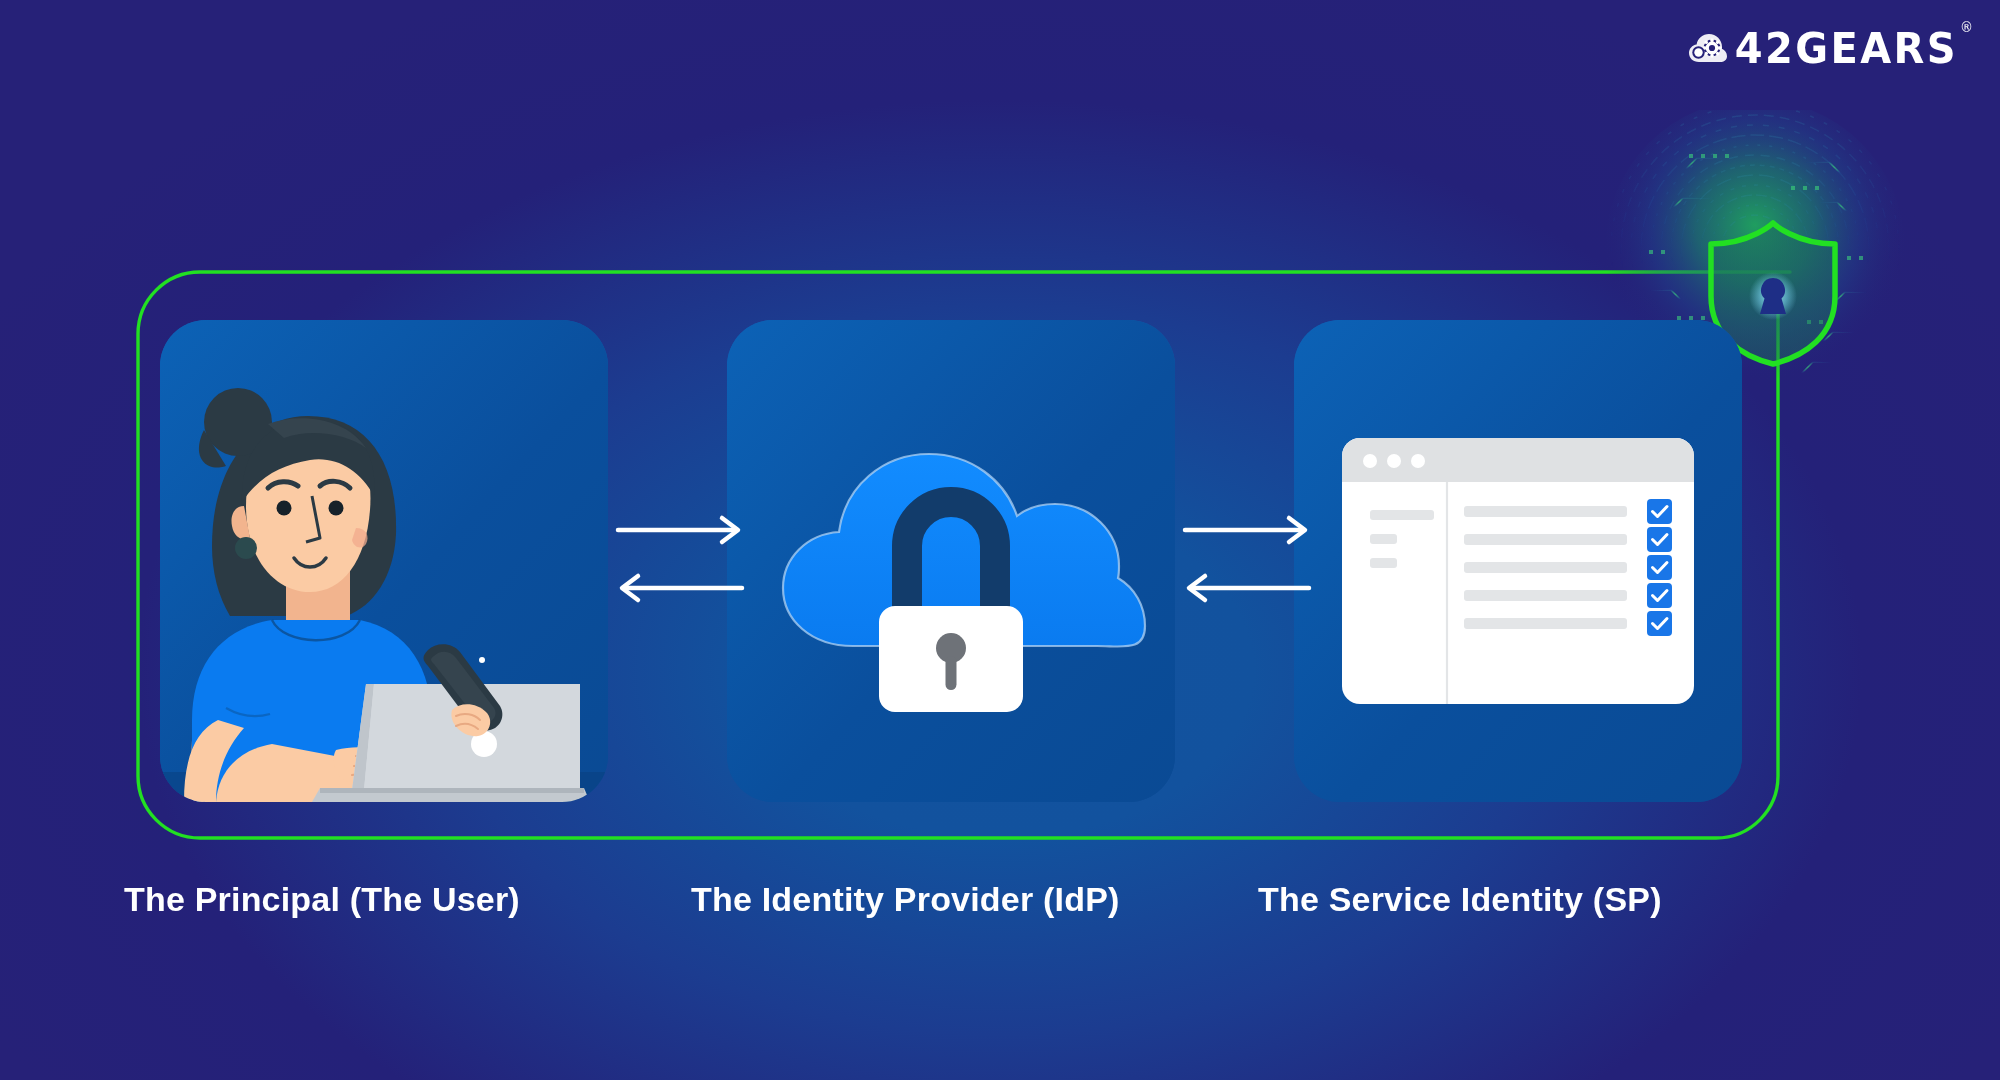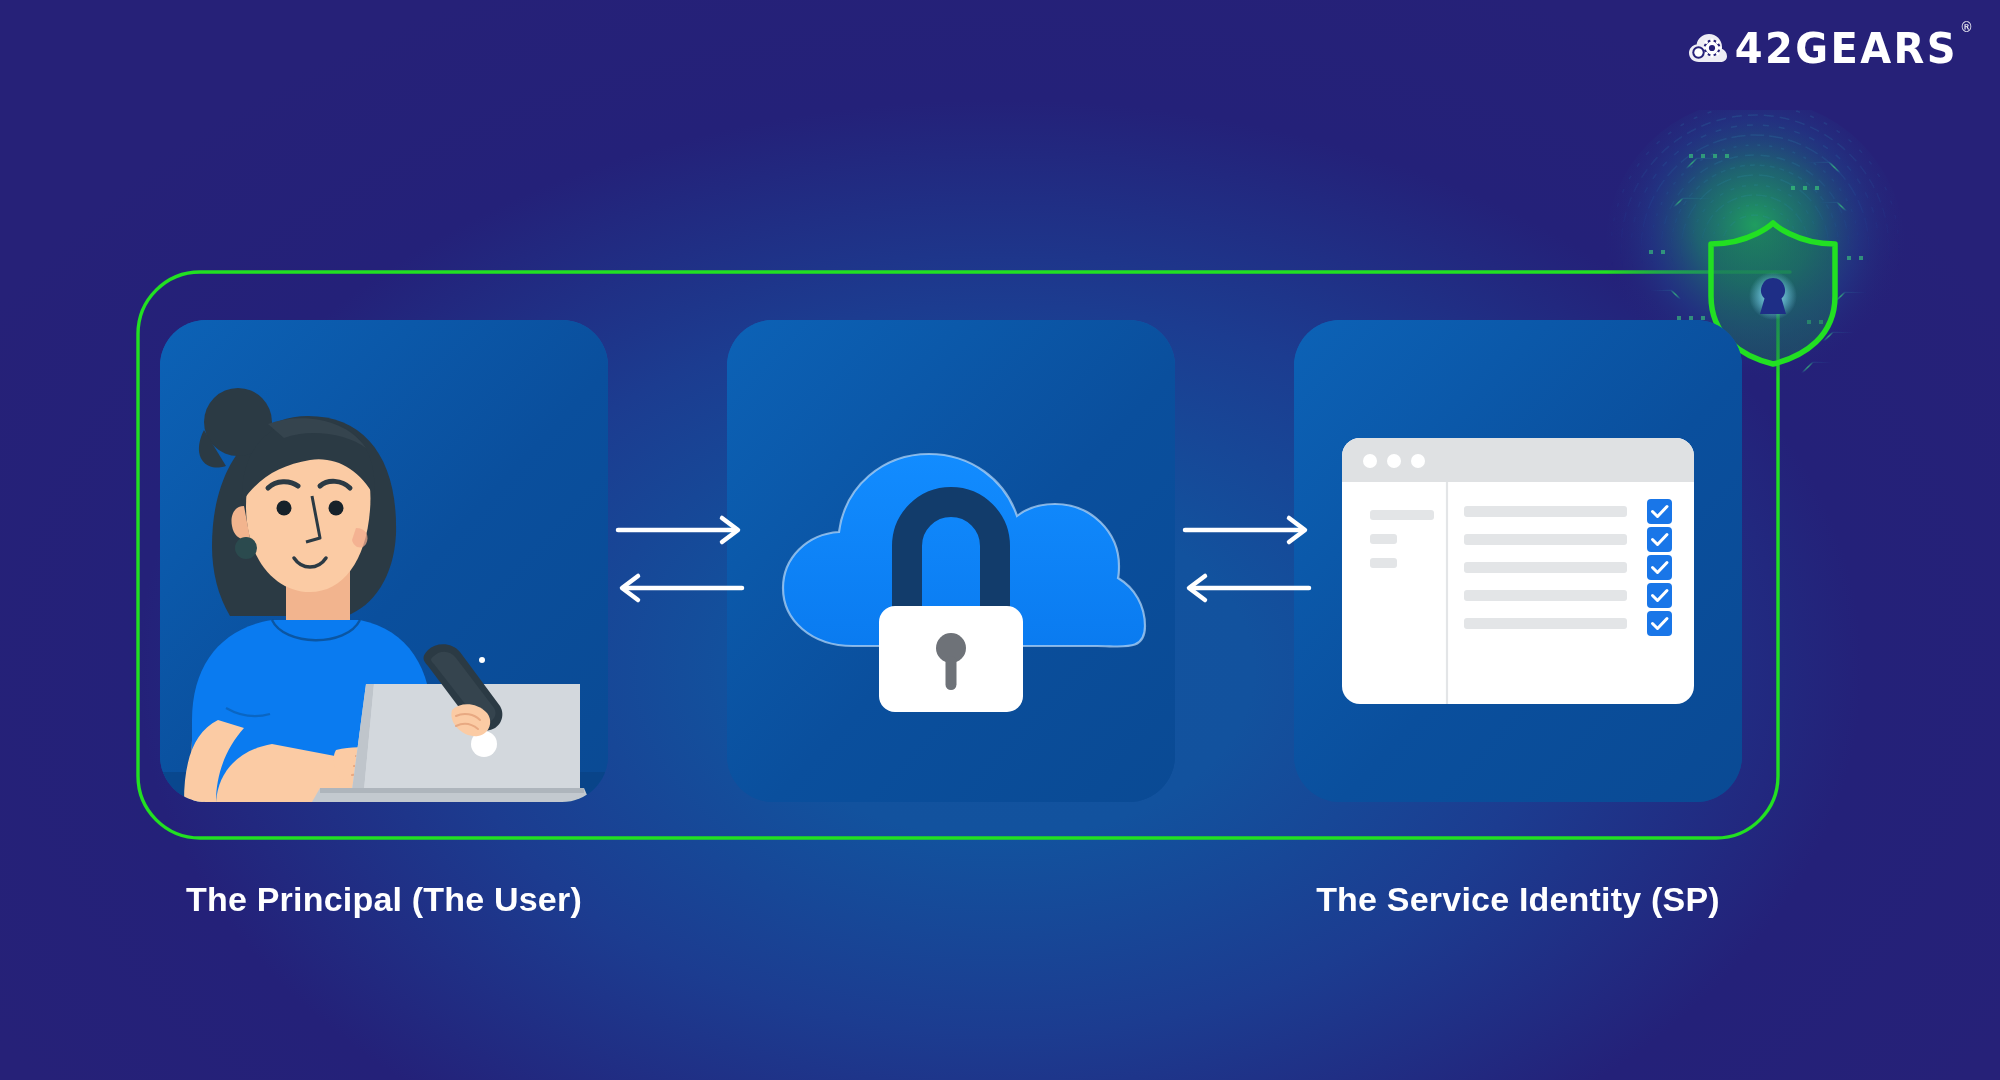--- a/index.html
+++ b/index.html
@@ -66,21 +66,21 @@
   
   .arrow-pair { position: absolute; top: 512px; width: 132px; height: 100px; }
   #arrows-1 { left: 614px; }
   #arrows-2 { left: 1181px; }
   .arrow-pair svg { display:block; width: 100%; height: 100%; }
 
   
   .caption {
     position: absolute; top: 880px;
     width: 520px;
-    text-align: center;
+    text-align: left;
     color: #ffffff;
     font-size: 34px;
     font-weight: 700;
     letter-spacing: 0.2px;
     font-family: "Liberation Sans", sans-serif;
     white-space: nowrap;
   }
   #caption-principal { left: 124px; }
   #caption-idp       { left: 691px; }
   #caption-sp        { left: 1258px; }
@@ -372,20 +372,21 @@
         <path d="M108 6 L124 18 L108 30" fill="none" stroke="#FFFFFF" stroke-width="4.5" stroke-linecap="round" stroke-linejoin="round"></path>
       </g>
       <g>
         <line x1="10" y1="76" x2="128" y2="76" stroke="#FFFFFF" stroke-width="4.5" stroke-linecap="round"></line>
         <path d="M24 64 L8 76 L24 88" fill="none" stroke="#FFFFFF" stroke-width="4.5" stroke-linecap="round" stroke-linejoin="round"></path>
       </g>
     </svg>
   </div>
 
   <div class="caption" id="caption-principal">The Principal (The User)</div>
+  <div class="caption" id="caption-idp">The Identity Provider (IdP)</div>
   <div class="caption" id="caption-sp">The Service Identity (SP)</div>
 
   <div id="logo">
     <svg class="mark" viewBox="0 0 42 34">
       <path d="M12 31 C6 31 2 27 2 22 C2 17.6 5.2 14 9.6 13.4 C10.6 7.4 15.8 3 22 3 C29.2 3 35 8.8 35 16 C35 16.6 35 17.2 34.9 17.8 C38 19 40 22 40 25.2 C40 29 37 31 33 31 Z" fill="#FFFFFF" opacity="0.92"></path>
       <circle cx="25" cy="17" r="8.4" fill="#262178"></circle>
       <g fill="#FFFFFF">
         <circle cx="25" cy="17" r="6.4"></circle>
       </g>
       <circle cx="25" cy="17" r="3.1" fill="#262178"></circle>

